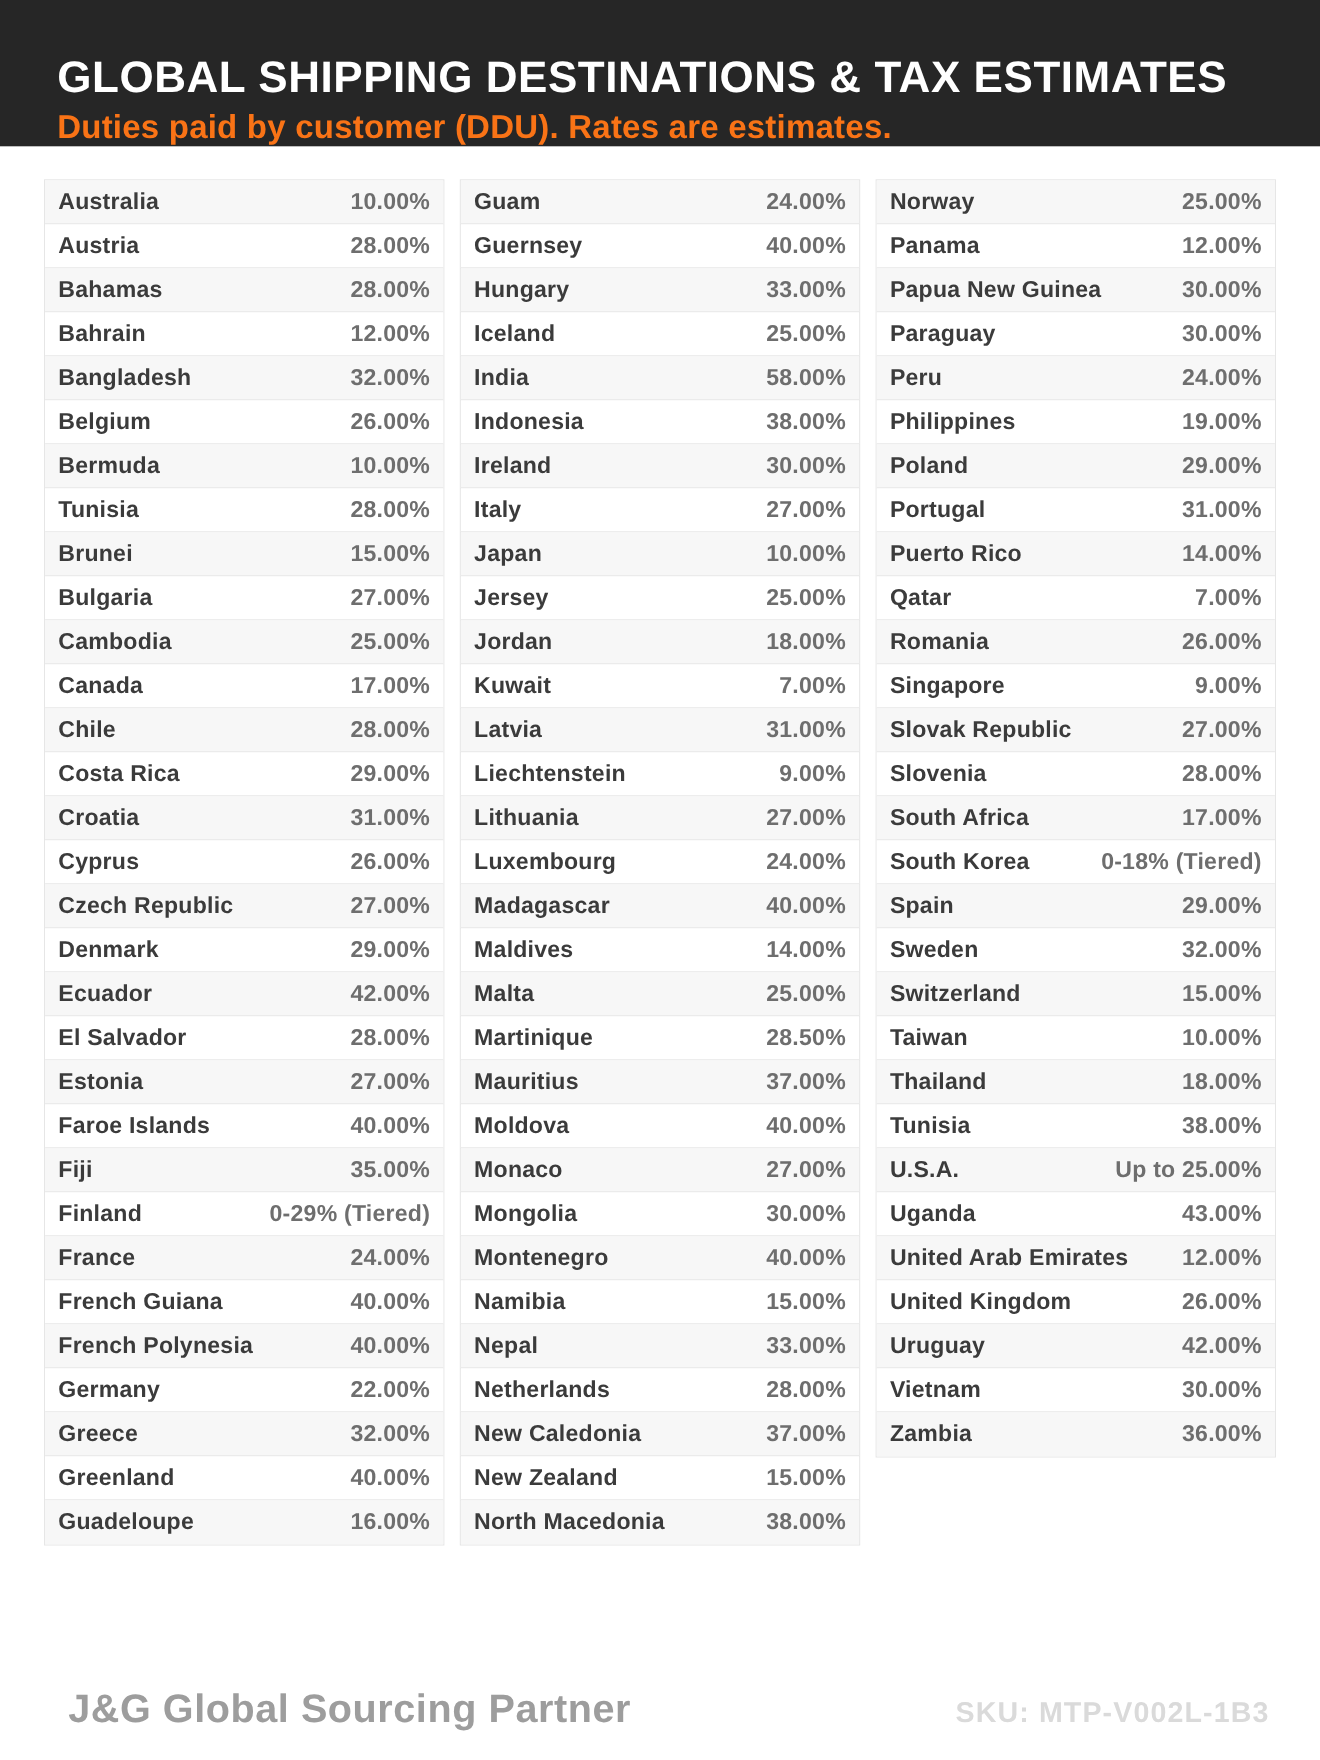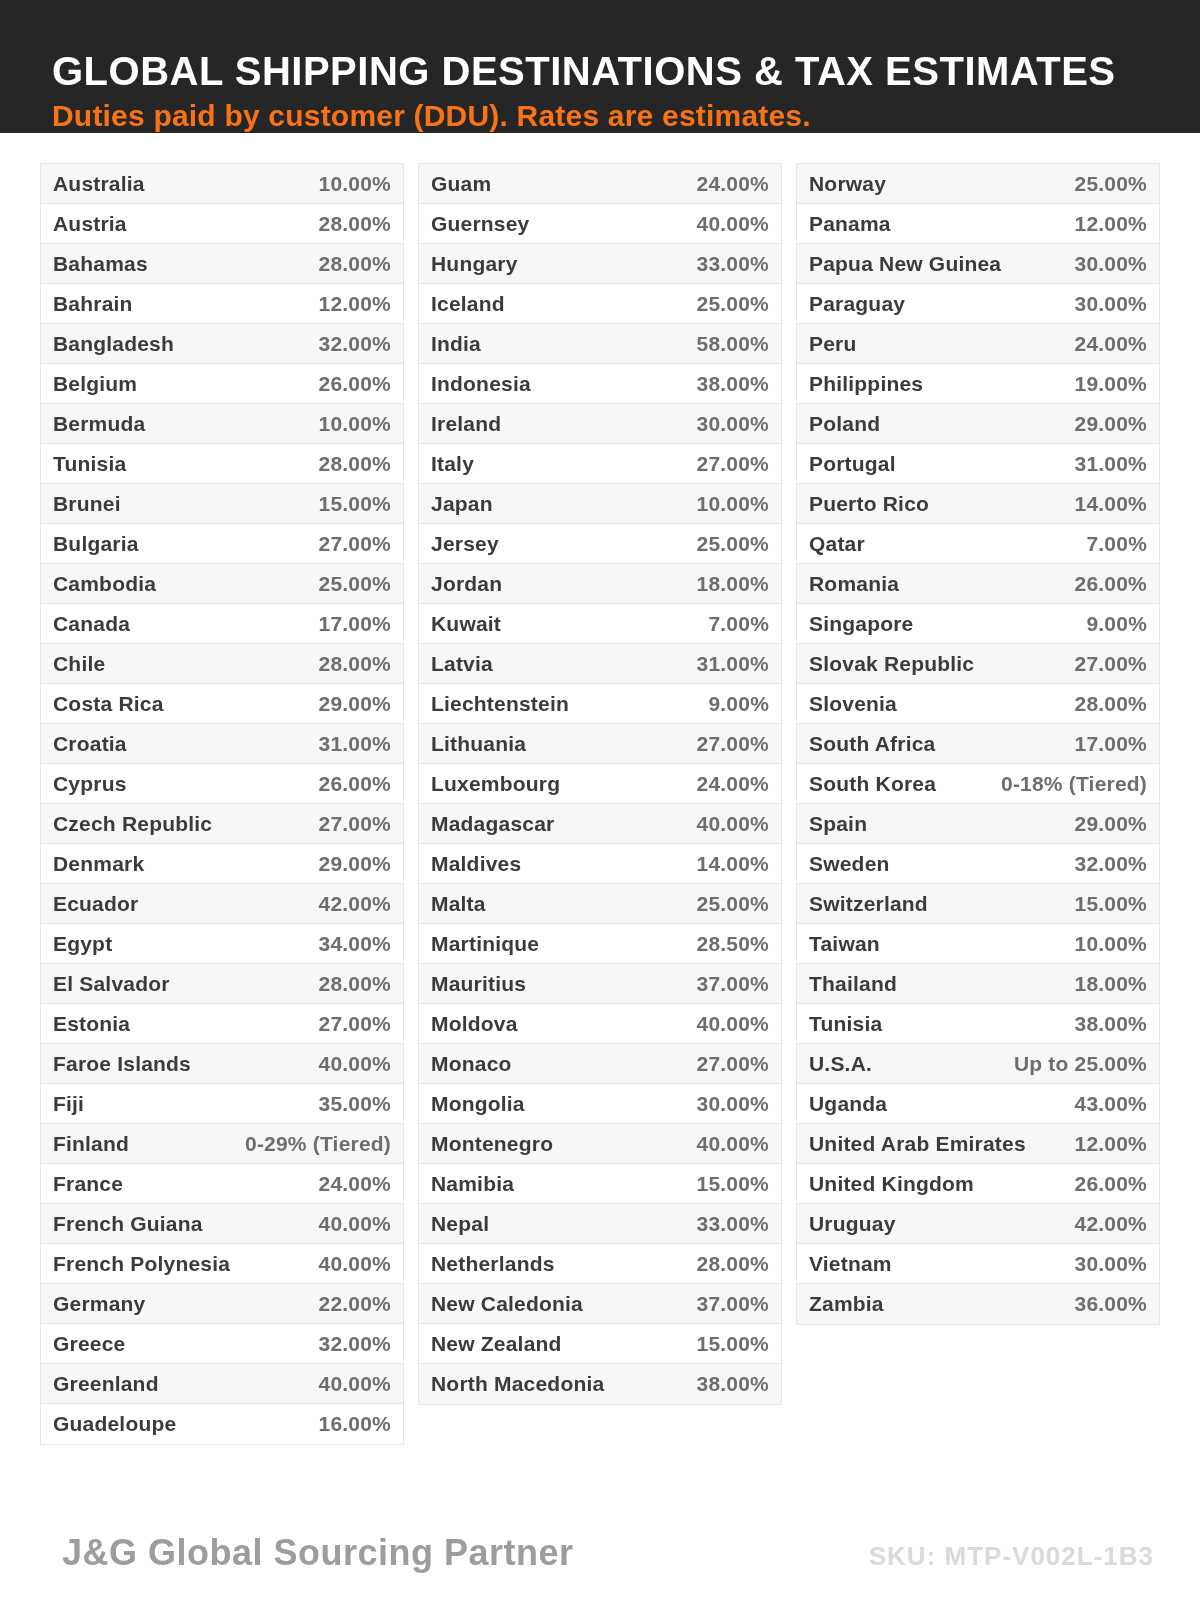--- a/index.html
+++ b/index.html
@@ -182,24 +182,20 @@
       </div>
       <div class="row">
         <span class="country">Denmark</span>
         <span class="rate">29.00%</span>
       </div>
       <div class="row">
         <span class="country">Ecuador</span>
         <span class="rate">42.00%</span>
       </div>
       <div class="row">
-        <span class="country">Egypt</span>
-        <span class="rate">34.00%</span>
-      </div>
-      <div class="row">
         <span class="country">El Salvador</span>
         <span class="rate">28.00%</span>
       </div>
       <div class="row">
         <span class="country">Estonia</span>
         <span class="rate">27.00%</span>
       </div>
       <div class="row">
         <span class="country">Faroe Islands</span>
         <span class="rate">40.00%</span>

